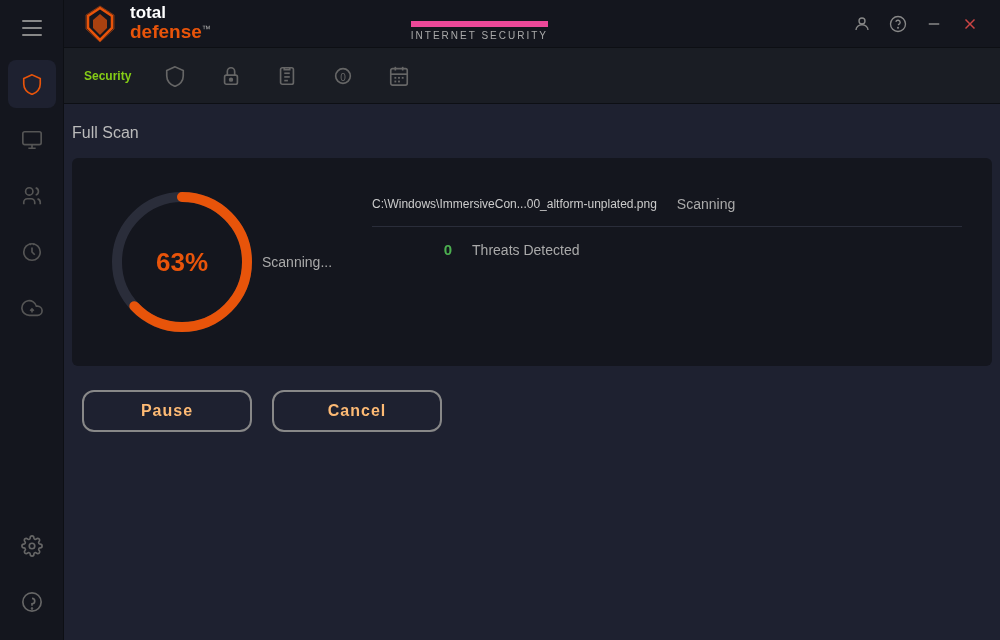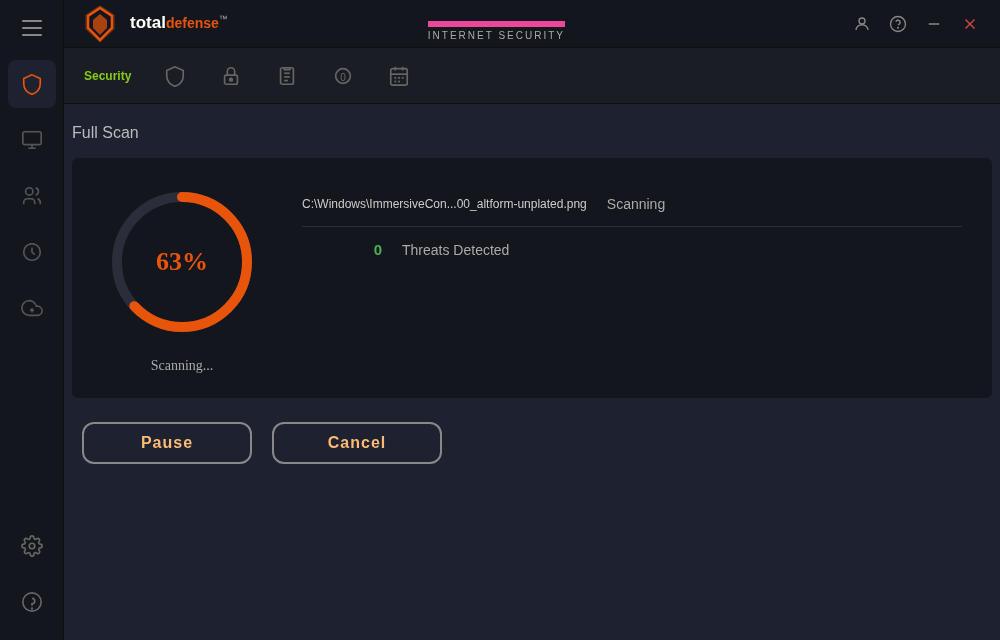--- a/index.html
+++ b/index.html
@@ -95,20 +95,21 @@
       display: flex;
       align-items: center;
       gap: 10px;
     }
     .logo-icon {
       width: 40px;
       height: 40px;
     }
     .logo-text {
       display: flex;
+      flex-direction: column;
       line-height: 1.1;
     }
     .product-title {
       display: flex;
       flex-direction: column;
       align-items: center;
       margin-left: 200px;
     }
     .product-title .premium {
       color: #4db8f0;
@@ -192,24 +193,22 @@
       border-radius: 6px;
       padding: 24px 30px;
       display: flex;
       align-items: flex-start;
       gap: 40px;
     }
 
     
     .circle-container {
       display: flex;
-      flex-direction: column;
-      align-items: center;
-      gap: 16px;
-      font-family: Liberation Serif, serif;
+      flex-direction: row;
+      align-items: center;
     }
     .circle-progress {
       width: 160px;
       height: 160px;
       position: relative;
     }
     .circle-progress svg {
       width: 160px;
       height: 160px;
       transform: rotate(-90deg);
@@ -361,21 +360,21 @@
   <div class="titlebar">
     <div class="logo-area">
 
       <svg class="logo-icon" viewBox="0 0 40 40">
         <polygon points="20,4 8,12 8,24 20,36 32,24 32,12" fill="none" stroke="#e8540a" stroke-width="2.5"></polygon>
         <polygon points="20,10 13,16 13,24 20,31 27,24 27,16" fill="#e8540a" opacity="0.7"></polygon>
         <polygon points="20,2 6,11 6,25 20,38 34,25 34,11" fill="none" stroke="#e8540a" stroke-width="1" opacity="0.5"></polygon>
       </svg>
       <div class="logo-text">
         <div><span style="color:#fff;font-size:17px;font-weight:700;">total</span></div>
-        <div><span style="color:#e8540a;font-size:14px;font-weight:700;">defense</span><span style="color:#aaa;font-size:9px;vertical-align:super;">™</span></div>
+        <div><span style="color:#e8540a;font-size:19px;font-weight:700;">defense</span><span style="color:#aaa;font-size:9px;vertical-align:super;">™</span></div>
       </div>
     </div>
 
     <div class="product-title">
       <div class="subtitle" style="color:#aaa;font-size:10px;letter-spacing:2px;border-top:6px solid #ec4899;padding-top:3px;margin-top:14px;">INTERNET SECURITY</div>
     </div>
 
     <div class="window-controls">
       <div class="win-btn">
         <svg viewBox="0 0 24 24" fill="none" stroke="#888" stroke-width="1.8" width="18" height="18">

